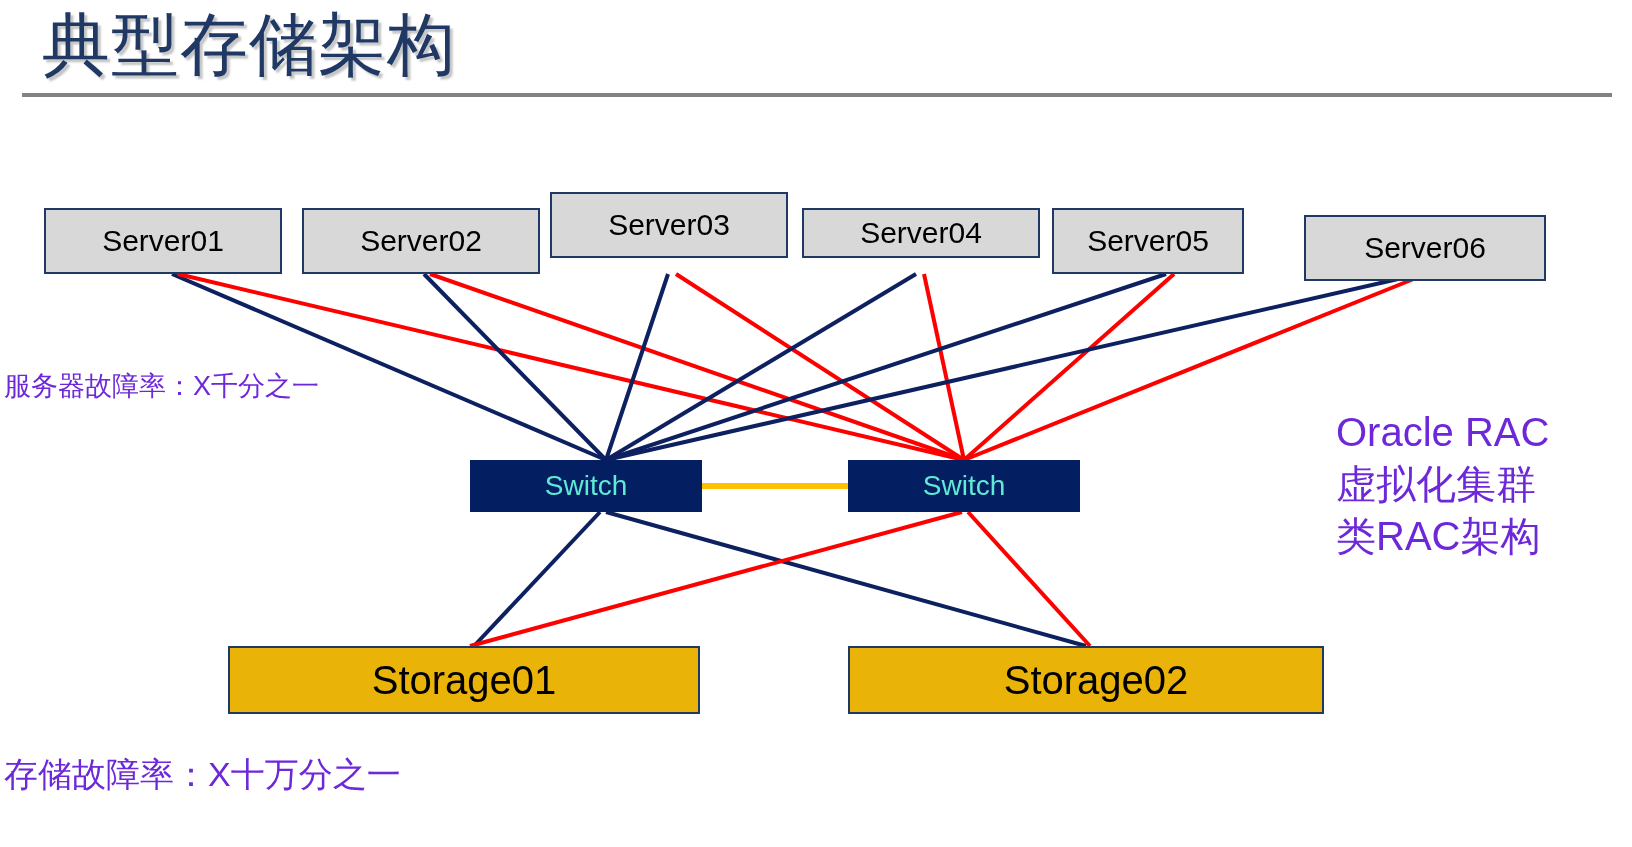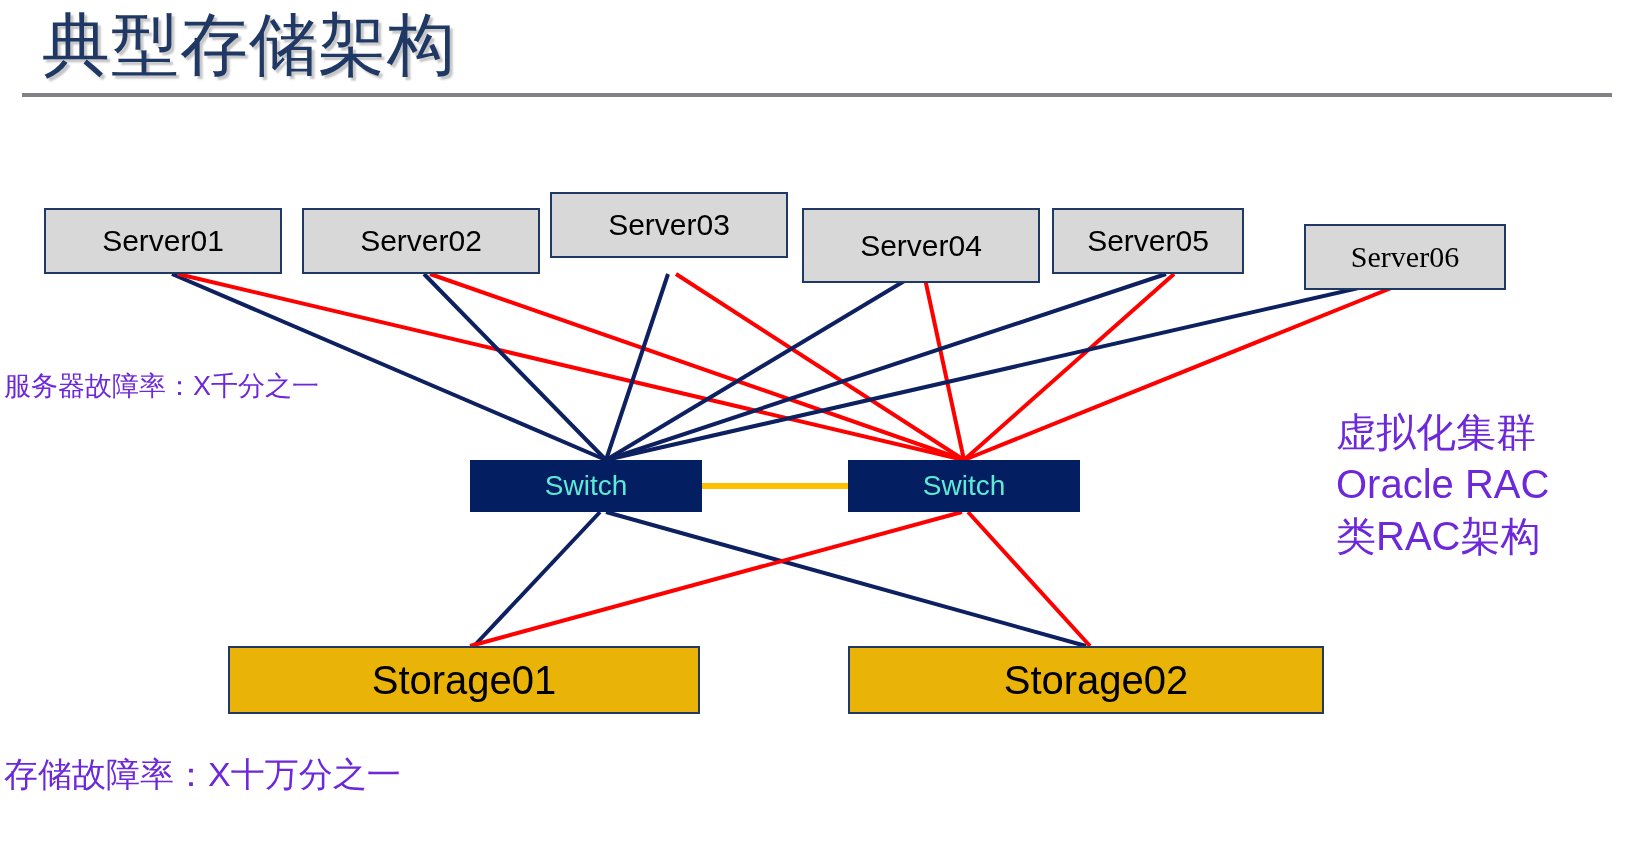--- a/index.html
+++ b/index.html
@@ -134,27 +134,27 @@
   <div id="nodes">
       <div class="node server" style="left: 44px; top: 208px; width: 238px; height: 66px;">
         <span>Server01</span>
       </div>
       <div class="node server" style="left: 302px; top: 208px; width: 238px; height: 66px;">
         <span>Server02</span>
       </div>
       <div class="node server" style="left: 550px; top: 192px; width: 238px; height: 66px;">
         <span>Server03</span>
       </div>
-      <div class="node server" style="left: 802px; top: 208px; width: 238px; height: 75px;">
+      <div class="node server" style="left: 802px; top: 208px; width: 238px; height: 50px;">
         <span>Server04</span>
       </div>
       <div class="node server" style="left: 1052px; top: 208px; width: 192px; height: 66px;">
         <span>Server05</span>
       </div>
-      <div class="node server" style="left: 1304px; top: 224px; width: 202px; height: 66px; font-family: Liberation Serif, serif;">
+      <div class="node server" style="left: 1304px; top: 215px; width: 242px; height: 66px;">
         <span>Server06</span>
       </div>
       <div class="node switch" style="left: 470px; top: 460px; width: 232px; height: 52px;">
         <span>Switch</span>
       </div>
       <div class="node switch" style="left: 848px; top: 460px; width: 232px; height: 52px;">
         <span>Switch</span>
       </div>
       <div class="node storage" style="left: 228px; top: 646px; width: 472px; height: 68px;">
         <span>Storage01</span>
@@ -162,18 +162,18 @@
       <div class="node storage" style="left: 848px; top: 646px; width: 476px; height: 68px; padding-left: 20px;">
         <span>Storage02</span>
       </div>
     </div>
 
   <div class="annotation" id="ann-server-rate">服务器故障率：X千分之一</div>
 
   <div class="annotation" id="ann-storage-rate">存储故障率：X十万分之一</div>
 
   <div class="annotation" id="ann-cluster">
+    <div>Oracle RAC</div>
     <div>虚拟化集群</div>
-    <div>Oracle RAC</div>
     <div>类RAC架构</div>
   </div>
 
 </div>
 
 </body></html>

